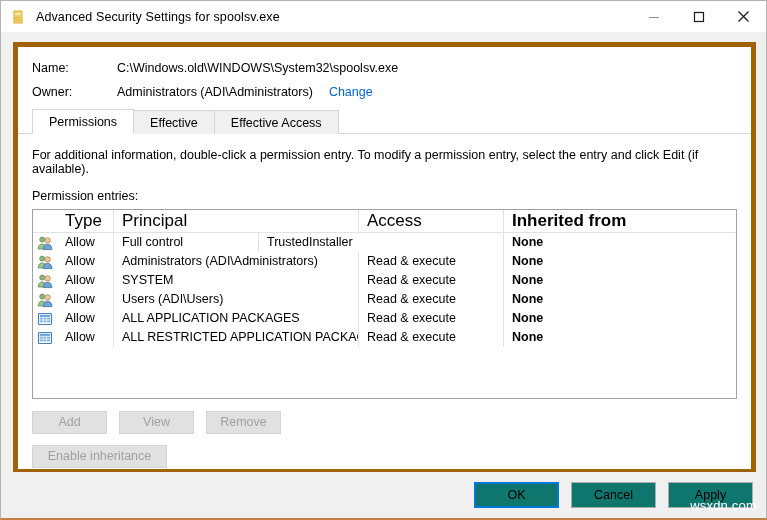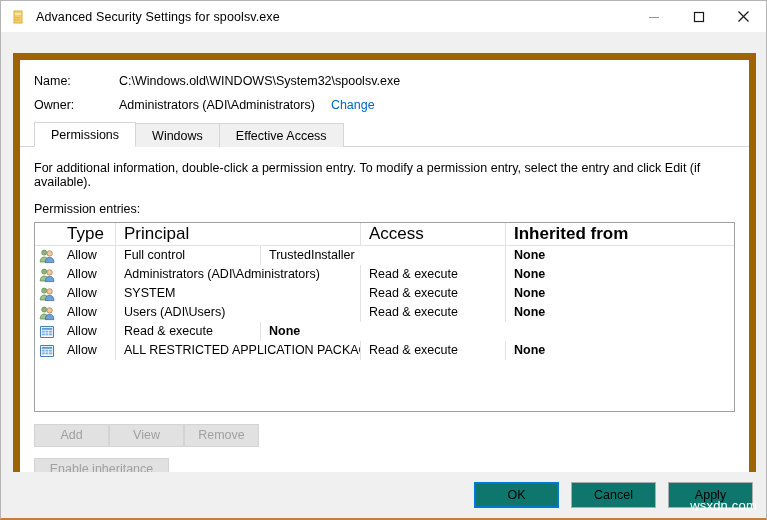--- a/index.html
+++ b/index.html
@@ -65,26 +65,26 @@
     display: flex;
     align-items: center;
     justify-content: center;
   }
   .winbtn svg { display: block; }
 
   
   #panel {
     position: absolute;
     left: 12px;
-    top: 52px;
+    top: 41px;
     width: 743px;
     height: 432px;
     box-sizing: border-box;
     background: #ffffff;
-    border: 7px solid #a16207;
+    border: 5px solid #a16207;
   }
 
   
   #fields {
     padding: 14px 0 0 14px;
   }
   .field-row {
     display: flex;
     align-items: baseline;
     margin-bottom: 10px;
@@ -226,21 +226,21 @@
     height: 23px;
     box-sizing: border-box;
     text-align: center;
     line-height: 21px;
     padding: 0;
     display: inline-block;
   }
   #action-row {
     margin-top: 12px;
     display: flex;
-    gap: 0;
+    gap: 12px;
   }
   #action-row .btn { width: 75px; }
   #inherit-row { margin-top: 11px; }
   #inherit-row .btn { width: 135px; }
 
   
   #footer {
     position: absolute;
     left: 0;
     right: 0;
@@ -331,21 +331,21 @@
       <div class="field-row">
         <div class="field-label">Owner:</div>
         <div class="field-value">Administrators (ADI\Administrators)</div>
         <a class="link">Change</a>
       </div>
     </div>
 
     <div id="tabstrip">
       <div class="tabs-inner">
         <div class="tab active">Permissions</div>
-        <div class="tab">Windows</div>
+        <div class="tab">Effective</div>
         <div class="tab">Effective Access</div>
       </div>
     </div>
 
     <div id="content">
       <div id="info-text">For additional information, double-click a permission entry. To modify a permission entry, select the entry and click Edit (if available).</div>
       <div id="entries-label">Permission entries:</div>
 
       <div id="list">
         <div id="list-header">
@@ -420,20 +420,21 @@
                   <rect x="2.8" y="3.8" width="10.4" height="2" fill="#5f9bd4"></rect>
                   <rect x="2.8" y="6.6" width="3" height="2" fill="#7fb3e0"></rect>
                   <rect x="6.4" y="6.6" width="3" height="2" fill="#7fb3e0"></rect>
                   <rect x="10" y="6.6" width="3.2" height="2" fill="#7fb3e0"></rect>
                   <rect x="2.8" y="9.4" width="3" height="2" fill="#7fb3e0"></rect>
                   <rect x="6.4" y="9.4" width="3" height="2" fill="#7fb3e0"></rect>
                   <rect x="10" y="9.4" width="3.2" height="2" fill="#7fb3e0"></rect>
                 </svg>
               </div>
               <div class="cell col-type">Allow</div>
+              <div class="cell col-prin">ALL APPLICATION PACKAGES</div>
               <div class="cell col-acc">Read &amp; execute</div>
               <div class="cell col-inh">None</div>
             </div>
             <div class="row">
               <div class="cell col-icon">
                 <svg class="ico" viewBox="0 0 16 16">
                   <rect x="1.5" y="2.5" width="13" height="11" rx="0.8" fill="#ffffff" stroke="#4a7fb5" stroke-width="1.1"></rect>
                   <rect x="2.8" y="3.8" width="10.4" height="2" fill="#5f9bd4"></rect>
                   <rect x="2.8" y="6.6" width="3" height="2" fill="#7fb3e0"></rect>
                   <rect x="6.4" y="6.6" width="3" height="2" fill="#7fb3e0"></rect>

